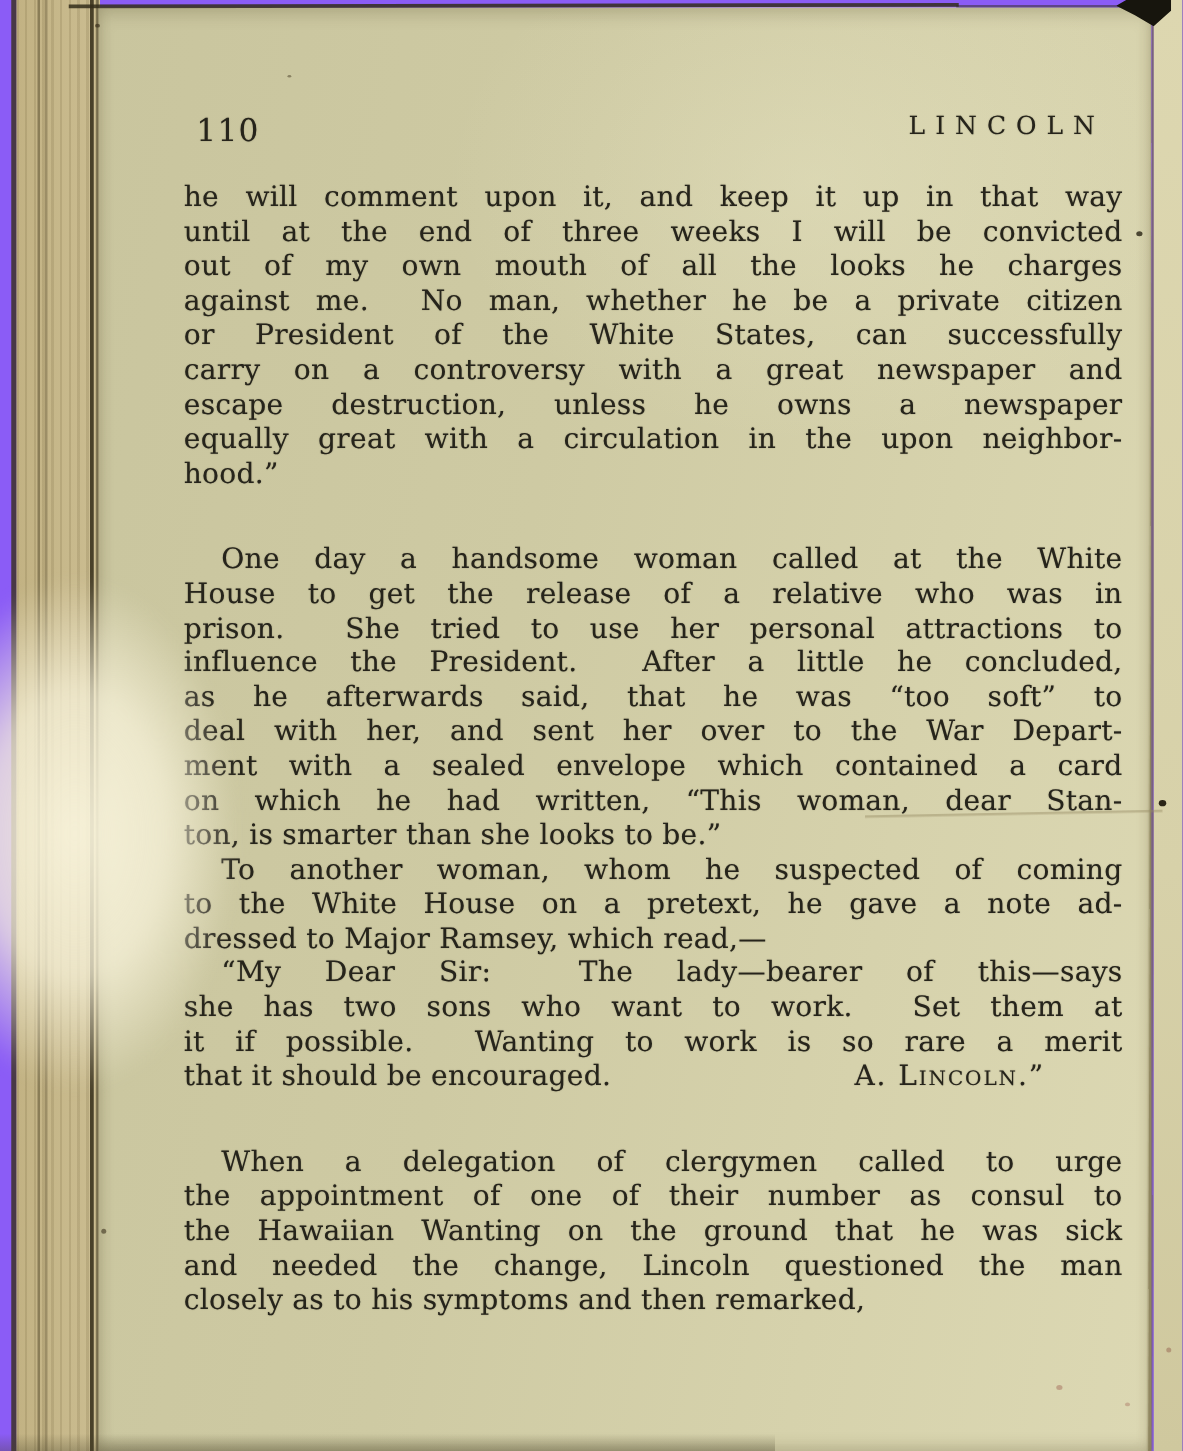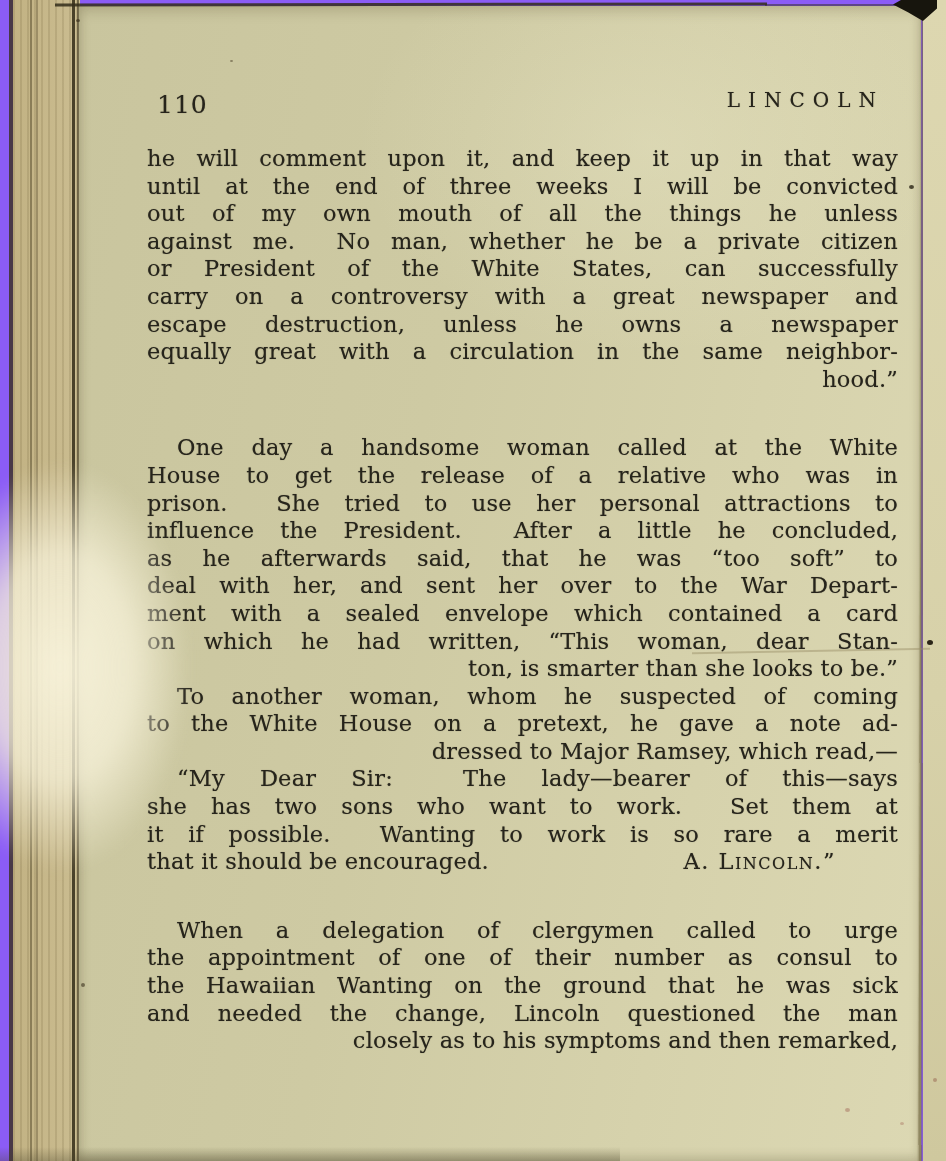--- a/index.html
+++ b/index.html
@@ -99,21 +99,20 @@
   }
   .text-block {
     position: absolute; left: 133px; top: 145px; width: 751px;
     z-index: 6;
     font-size: 22.5px; letter-spacing: .2px; margin-left: 14px;
   }
   .paragraph.gap { margin-top: 41px; }
   .line {
     height: 27.6px; line-height: 27.6px; overflow: hidden;
     white-space: normal;
-    text-align: right;
   }
   .jline { text-align: justify; text-align-last: justify; }
   .indent { text-indent: 30px; }
   .sigline { display: flex; justify-content: space-between; }
   .signature { font-variant: small-caps; letter-spacing: 1.5px; margin-right: 62px; }
 </style>
 </head>
 <body>
 
 <div class="scan">
@@ -146,26 +145,26 @@
 
   <div class="running-head print">
     <span class="page-num">110</span>
     <span class="head-title">LINCOLN</span>
   </div>
 
   <div class="text-block print" id="text-block">
       <div class="paragraph">
         <div class="line jline">he will comment upon it, and keep it up in that way</div>
         <div class="line jline">until at the end of three weeks I will be convicted</div>
-        <div class="line jline">out of my own mouth of all the things he unless</div>
+        <div class="line jline">out of my own mouth of all the looks he charges</div>
         <div class="line jline">against me.&nbsp; No man, whether he be a private citizen</div>
         <div class="line jline">or President of the White States, can successfully</div>
         <div class="line jline">carry on a controversy with a great newspaper and</div>
         <div class="line jline">escape destruction, unless he owns a newspaper</div>
-        <div class="line jline">equally great with a circulation in the same neighbor-</div>
+        <div class="line jline">equally great with a circulation in the upon neighbor-</div>
         <div class="line">hood.”</div>
       </div>
       <div class="paragraph gap">
         <div class="line jline indent">One day a handsome woman called at the White</div>
         <div class="line jline">House to get the release of a relative who was in</div>
         <div class="line jline">prison.&nbsp; She tried to use her personal attractions to</div>
         <div class="line jline">influence the President.&nbsp; After a little he concluded,</div>
         <div class="line jline">as he afterwards said, that he was “too soft” to</div>
         <div class="line jline">deal with her, and sent her over to the War Depart-</div>
         <div class="line jline">ment with a sealed envelope which contained a card</div>

